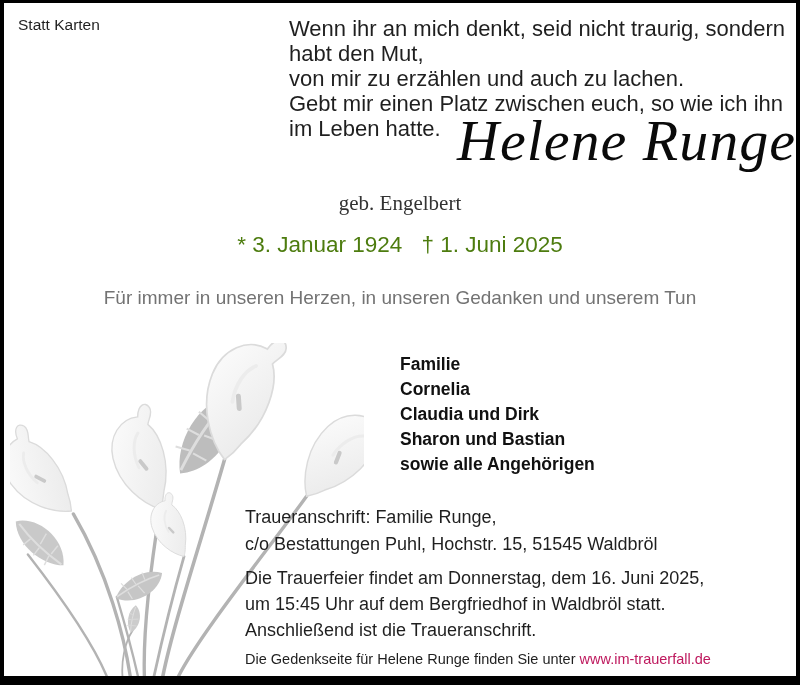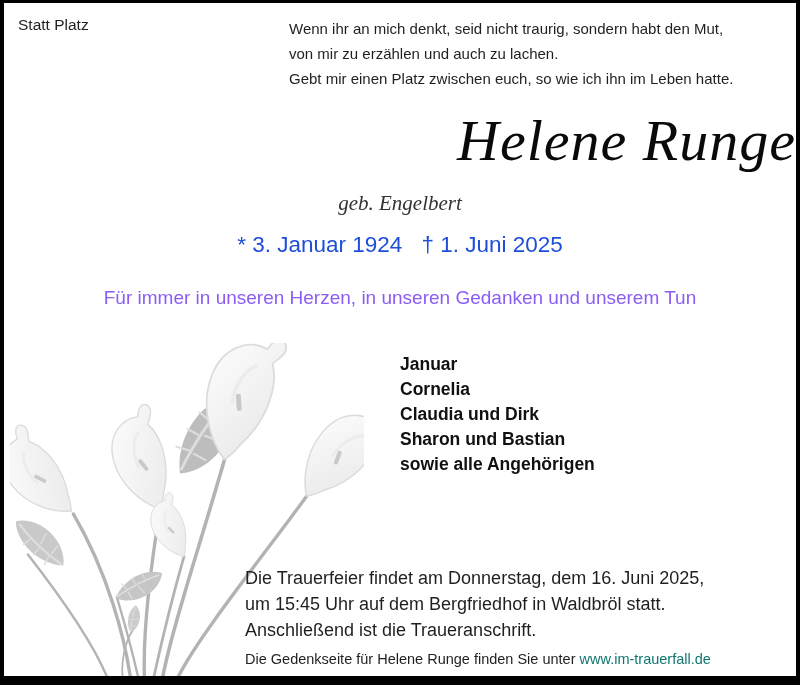--- a/index.html
+++ b/index.html
@@ -9,40 +9,40 @@
     background:#8a8a8a;
   }
   .card{
     position:absolute;inset:0;background:#ffffff;
     border-style:solid;border-color:#000;
     border-width:3px 4px 9px 4px;
     box-sizing:border-box;overflow:hidden;
   }
   .abs{position:absolute;}
   .statt{left:14px;top:13px;font-size:15.5px;color:#1f1f1f;}
-  .quote{left:285px;top:13px;font-size:15px;line-height:25px;color:#1f1f1f;}
+  .quote{left:285px;top:13px;font-size:22px;line-height:25px;color:#1f1f1f;}
   .title{
     left:0;right:0;top:100px;text-align:right;
     font-family:"Liberation Serif","DejaVu Serif",serif;
     font-style:italic;font-size:58px;line-height:1.3;
     color:#0a0a0a;letter-spacing:1px;
   }
   .maiden{
     left:0;right:0;top:188px;text-align:center;
     font-family:"Liberation Serif","DejaVu Serif",serif;
-    font-style:italic;font-size:21px;color:#333;
+    font-size:21px;color:#333;
   }
-  .dates{left:0;right:0;top:229px;text-align:center;font-size:22.5px;color:#1d4ed8;}
+  .dates{left:0;right:0;top:229px;text-align:center;font-size:22.5px;color:#4d7c0f;}
   .dates .birth{margin-right:19px;}
-  .motto{left:0;right:0;top:284px;text-align:center;font-size:19px;color:#8b5cf6;}
+  .motto{left:0;right:0;top:284px;text-align:center;font-size:19px;color:#737373;}
   .mourners{left:396px;top:349px;font-size:17.5px;font-weight:bold;line-height:25px;color:#111;}
   .address{left:241px;top:501px;font-size:18px;line-height:27px;color:#1f1f1f;}
   .funeral{left:241px;top:562px;font-size:18px;line-height:26px;color:#1f1f1f;}
   .memorial{left:241px;top:648px;font-size:14.5px;color:#1f1f1f;}
-  .memorial .url{color:#0f766e;text-decoration:none;}
+  .memorial .url{color:#be185d;text-decoration:none;}
   .flowers{left:6px;top:340px;width:354px;height:336px;pointer-events:none;}
 </style>
 </head>
 <body>
 
 <div class="card">
 
   <svg class="abs flowers" viewBox="0 0 350 340" xmlns="http://www.w3.org/2000/svg" aria-hidden="true">
     <defs>
       <linearGradient id="petal" x1="0" y1="0" x2="1" y2="1">
@@ -85,45 +85,49 @@
       <use href="#leaf"></use>
     </g>
 
     <use href="#calla" transform="translate(58,170) rotate(-38) scale(0.95)"></use>
     <use href="#calla" transform="translate(148,168) rotate(-15)"></use>
     <use href="#calla" transform="translate(213,118) rotate(20) scale(1.25)"></use>
     <use href="#calla" transform="translate(296,155) rotate(45) scale(1.05)"></use>
     <use href="#calla" transform="translate(172,216) rotate(-20) scale(0.62)"></use>
   </svg>
 
-  <div class="abs statt">Statt Platz</div>
+  <div class="abs statt">Statt Karten</div>
 
   <div class="abs quote">
     <div>Wenn ihr an mich denkt, seid nicht traurig, sondern habt den Mut,</div>
     <div>von mir zu erzählen und auch zu lachen.</div>
     <div>Gebt mir einen Platz zwischen euch, so wie ich ihn im Leben hatte.</div>
   </div>
 
   <div class="abs title">Helene Runge</div>
   <div class="abs maiden">geb. Engelbert</div>
 
   <div class="abs dates">
     <span class="birth">* 3. Januar 1924</span><span class="death">† 1. Juni 2025</span>
   </div>
 
   <div class="abs motto">Für immer in unseren Herzen, in unseren Gedanken und unserem Tun</div>
 
   <div class="abs mourners">
-    <div>Januar</div>
+    <div>Familie</div>
     <div>Cornelia</div>
     <div>Claudia und Dirk</div>
     <div>Sharon und Bastian</div>
     <div>sowie alle Angehörigen</div>
   </div>
 
+  <div class="abs address">
+    <div>Traueranschrift: Familie Runge,</div>
+    <div>c/o Bestattungen Puhl, Hochstr. 15, 51545 Waldbröl</div>
+  </div>
 
   <div class="abs funeral">
     <div>Die Trauerfeier findet am Donnerstag, dem 16. Juni 2025,</div>
     <div>um 15:45 Uhr auf dem Bergfriedhof in Waldbröl statt.</div>
     <div>Anschließend ist die Traueranschrift.</div>
   </div>
 
   <div class="abs memorial">
     <span>Die Gedenkseite für Helene Runge finden Sie unter </span><span class="url">www.im-trauerfall.de</span>
   </div>

